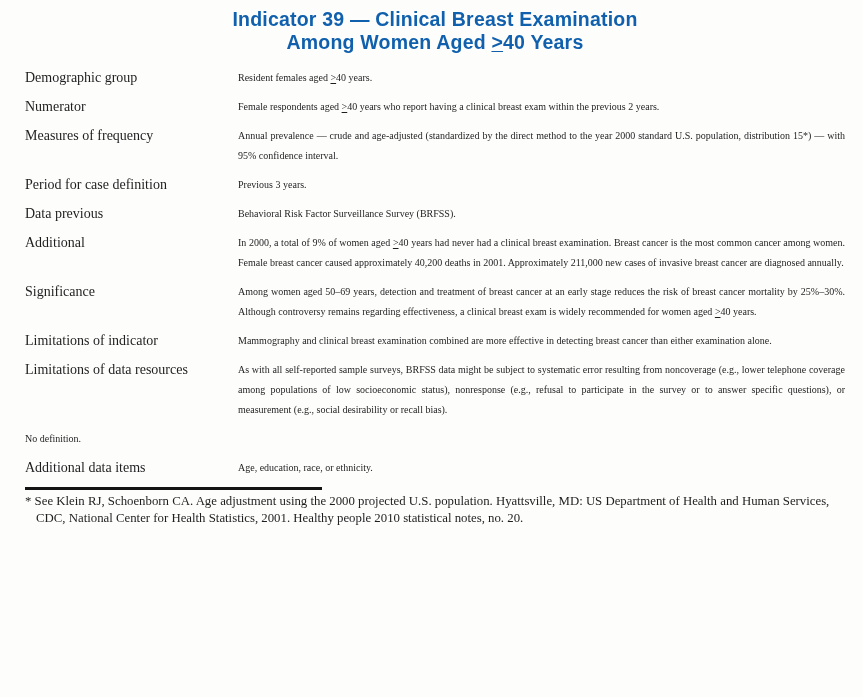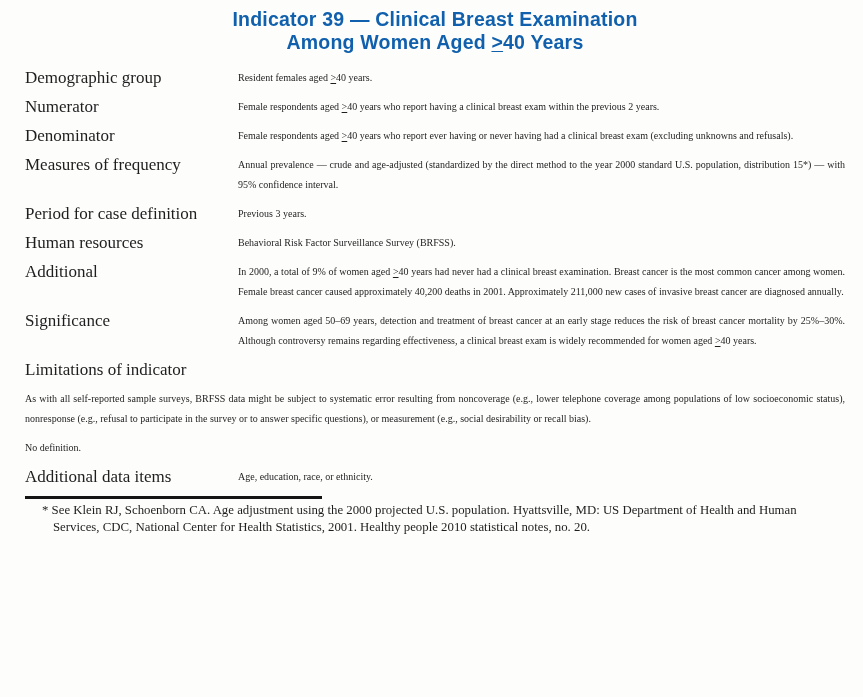--- a/index.html
+++ b/index.html
@@ -31,21 +31,21 @@
   }
   .def-table {
     width: 820px;
   }
   .row {
     display: flex;
     margin-bottom: 9px;
   }
   .label {
     flex: 0 0 213px;
-    font-size: 17px;
+    font-size: 14px;
     line-height: 20px;
   }
   .value {
     flex: 1 1 auto;
     font-size: 10px;
     line-height: 20px;
     text-align: justify;
   }
   .italic { font-style: italic; }
   .geq {
@@ -58,21 +58,20 @@
     background: #141414;
     margin: 2px 0 3px 0;
   }
   .footnote {
     font-size: 12.8px;
     line-height: 17px;
     padding-left: 11px;
     text-indent: -11px;
     color: #1e1e1e;
     max-width: 822px;
-    margin-left: 17px;
   }
 </style>
 </head>
 <body>
 
 <div class="page">
 
   <h1 class="title" style="color: rgb(16, 96, 173);">
     <span>Indicator 39 — Clinical Breast Examination</span><br>
     <span>Among Women Aged <span class="geq">&gt;</span>40 Years</span>
@@ -82,47 +81,45 @@
 
   <div class="row">
         <div class="label"><span>Demographic group</span></div>
         <div class="value"><span>Resident females aged <span class="geq">&gt;</span>40 years.</span></div>
       </div>
       <div class="row">
         <div class="label"><span>Numerator</span></div>
         <div class="value"><span>Female respondents aged <span class="geq">&gt;</span>40 years who report having a clinical breast exam within the previous 2 years.</span></div>
       </div>
       <div class="row">
-        <div class="label"><span>Denominator</span></div>
-        <div class="value"><span>Female respondents aged <span class="geq">&gt;</span>40 years who report ever having or never having had a clinical breast exam (excluding unknowns and refusals).</span></div>
-      </div>
-      <div class="row">
         <div class="label"><span>Measures of frequency</span></div>
         <div class="value"><span>Annual prevalence — crude and age-adjusted (standardized by the direct method to the year 2000 standard U.S. population, distribution 15*) — with 95% confidence interval.</span></div>
       </div>
       <div class="row">
         <div class="label"><span>Period for case definition</span></div>
         <div class="value"><span>Previous 3 years.</span></div>
       </div>
       <div class="row">
-        <div class="label"><span>Human resources</span></div>
+        <div class="label"><span>Data previous</span></div>
         <div class="value"><span>Behavioral Risk Factor Surveillance Survey (BRFSS).</span></div>
       </div>
       <div class="row">
         <div class="label"><span>Additional</span></div>
         <div class="value"><span>In 2000, a total of 9% of women aged <span class="geq">&gt;</span>40 years had never had a clinical breast examination. Breast cancer is the most common cancer among women. Female breast cancer caused approximately 40,200 deaths in 2001. Approximately 211,000 new cases of invasive breast cancer are diagnosed annually.</span></div>
       </div>
       <div class="row">
         <div class="label"><span>Significance</span></div>
         <div class="value"><span>Among women aged 50–69 years, detection and treatment of breast cancer at an early stage reduces the risk of breast cancer mortality by 25%–30%. Although controversy remains regarding effectiveness, a clinical breast exam is widely recommended for women aged <span class="geq">&gt;</span>40 years.</span></div>
       </div>
       <div class="row">
         <div class="label"><span>Limitations of indicator</span></div>
+        <div class="value"><span>Mammography and clinical breast examination combined are more effective in detecting breast cancer than either examination alone.</span></div>
       </div>
       <div class="row">
+        <div class="label"><span>Limitations of data resources</span></div>
         <div class="value"><span>As with all self-reported sample surveys, BRFSS data might be subject to systematic error resulting from noncoverage (e.g., lower telephone coverage among populations of low socioeconomic status), nonresponse (e.g., refusal to participate in the survey or to answer specific questions), or measurement (e.g., social desirability or recall bias).</span></div>
       </div>
       <div class="row">
         <div class="value"><span>No definition.</span></div>
       </div>
       <div class="row">
         <div class="label"><span>Additional data items</span></div>
         <div class="value"><span>Age, education, race, or ethnicity.</span></div>
       </div>
     </div>

